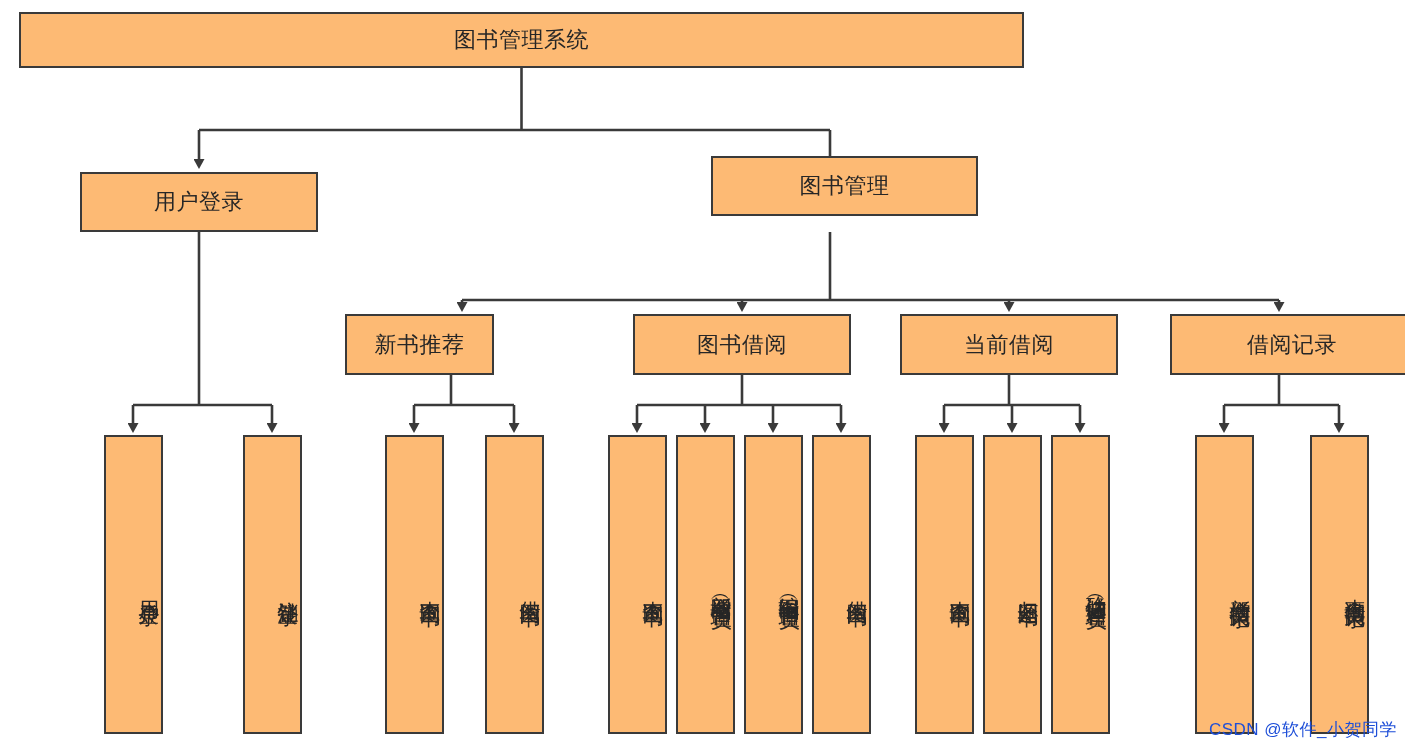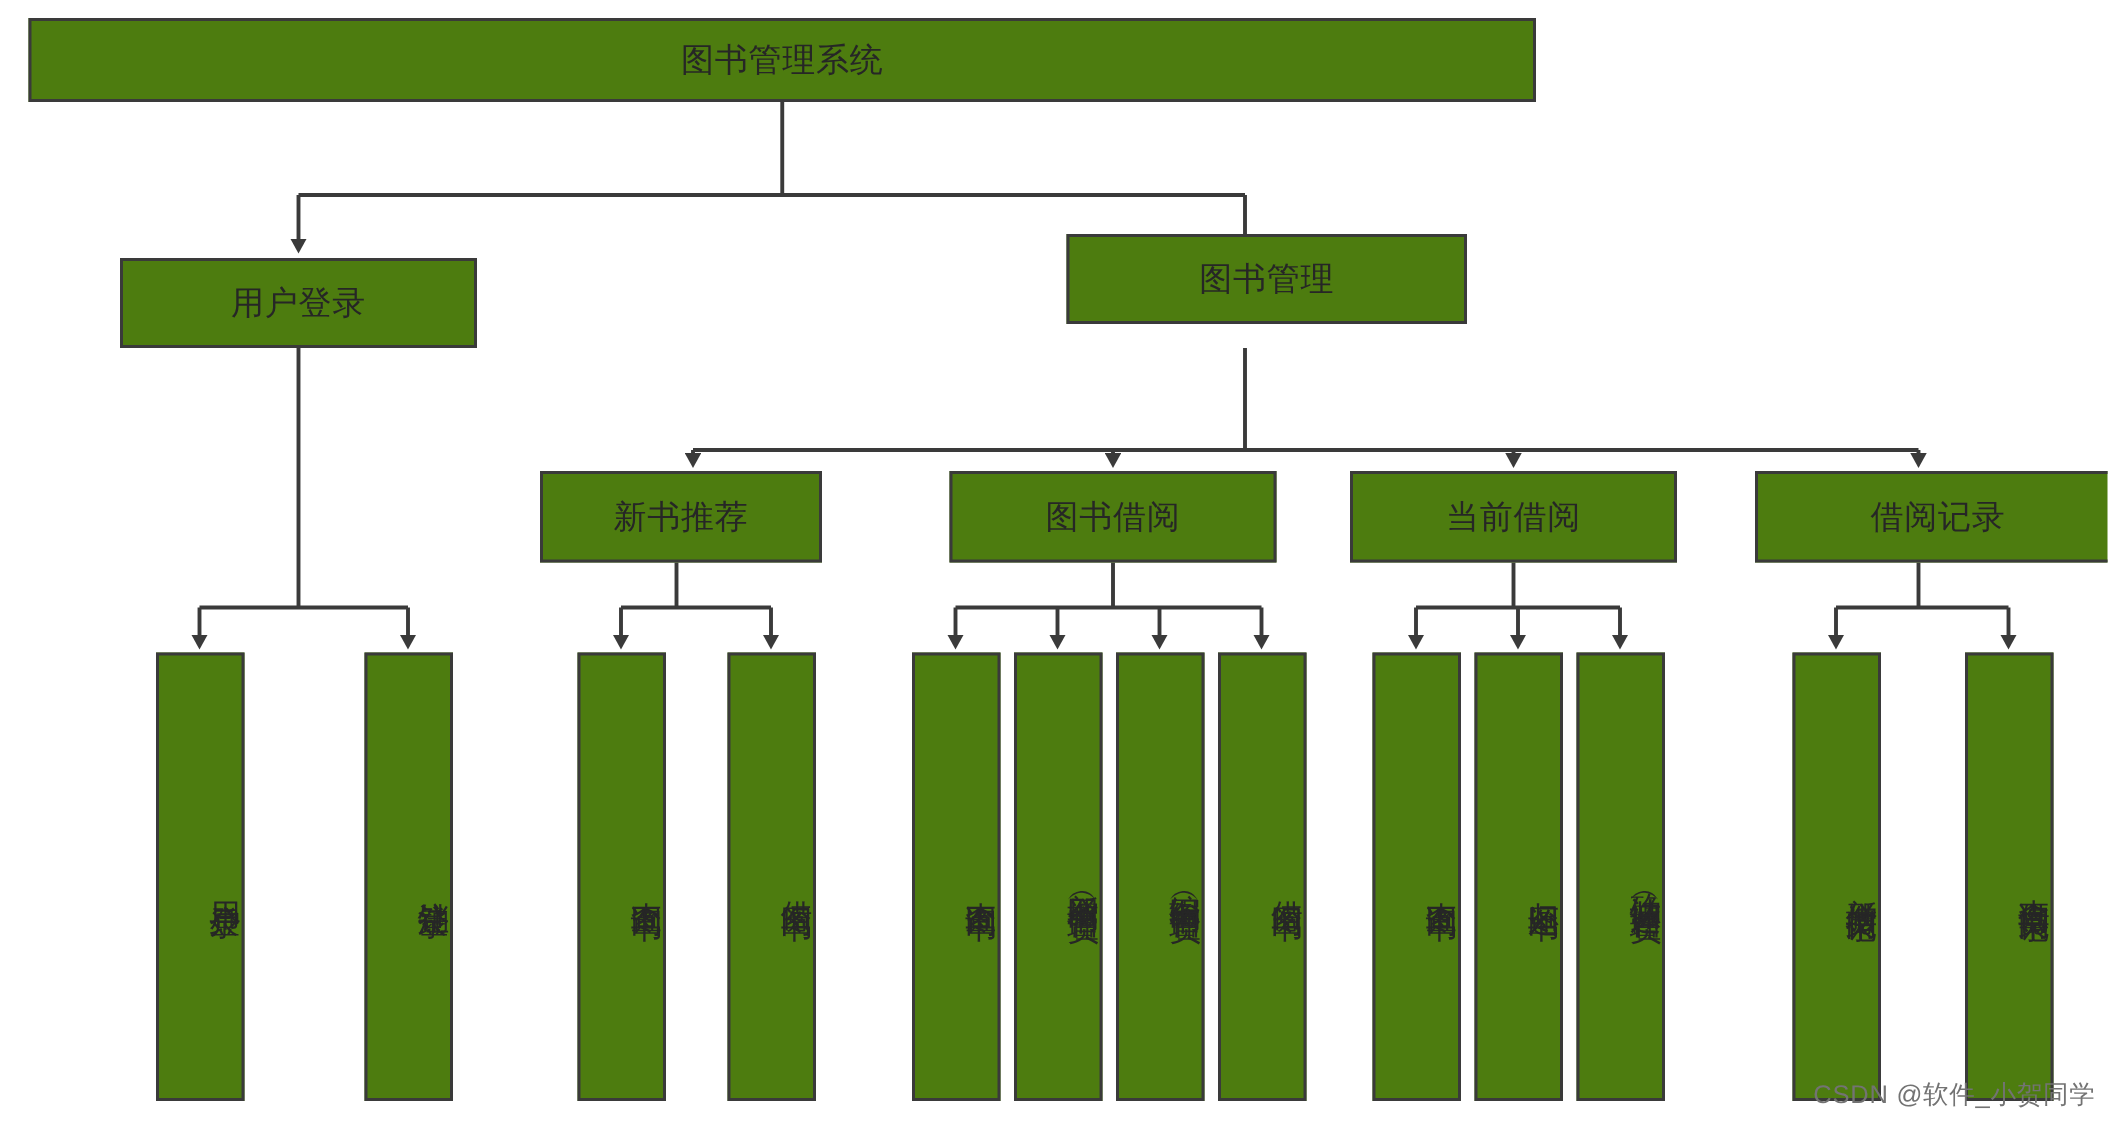--- a/index.html
+++ b/index.html
@@ -25,21 +25,21 @@
     position: absolute;
     left: 0;
     top: 0;
     width: 1405px;
     height: 747px;
     display: block;
   }
   .node-box {
     position: absolute;
     box-sizing: border-box;
-    background: #4d7c0f;
+    background: #fdba74;
     border: 2.5px solid #3a3a3a;
     display: flex;
     align-items: center;
     justify-content: center;
     color: #262626;
     text-align: center;
   }
   .node-box.horizontal {
     font-size: 22px;
     letter-spacing: 0.5px;
@@ -60,21 +60,21 @@
   .node-box.vertical .node-label {
     writing-mode: vertical-rl;
     text-orientation: upright;
     line-height: 1.18;
   }
   #watermark {
     position: absolute;
     right: 8px;
     bottom: 6px;
     font-size: 17px;
-    color: #737373;
+    color: #1d4ed8;
     letter-spacing: 0.5px;
     white-space: nowrap;
     pointer-events: none;
   }
 </style>
 </head>
 <body>
 
 <div id="diagram-root">
 
@@ -135,21 +135,21 @@
     <span class="node-label">图书管理系统</span>
   </div>
 
   <div class="node-box horizontal" style="left:80px; top:172px; width:238px; height:60px;">
     <span class="node-label">用户登录</span>
   </div>
   <div class="node-box horizontal" style="left:711px; top:156px; width:267px; height:60px;">
     <span class="node-label">图书管理</span>
   </div>
 
-  <div class="node-box horizontal" style="left:360px; top:314px; width:188px; height:61px;">
+  <div class="node-box horizontal" style="left:345px; top:314px; width:149px; height:61px;">
     <span class="node-label">新书推荐</span>
   </div>
   <div class="node-box horizontal" style="left:633px; top:314px; width:218px; height:61px;">
     <span class="node-label">图书借阅</span>
   </div>
   <div class="node-box horizontal" style="left:900px; top:314px; width:218px; height:61px;font-family:Liberation Serif, serif;">
     <span class="node-label">当前借阅</span>
   </div>
   <div class="node-box horizontal" style="left:1170px; top:314px; width:244px; height:61px;">
     <span class="node-label">借阅记录</span>

